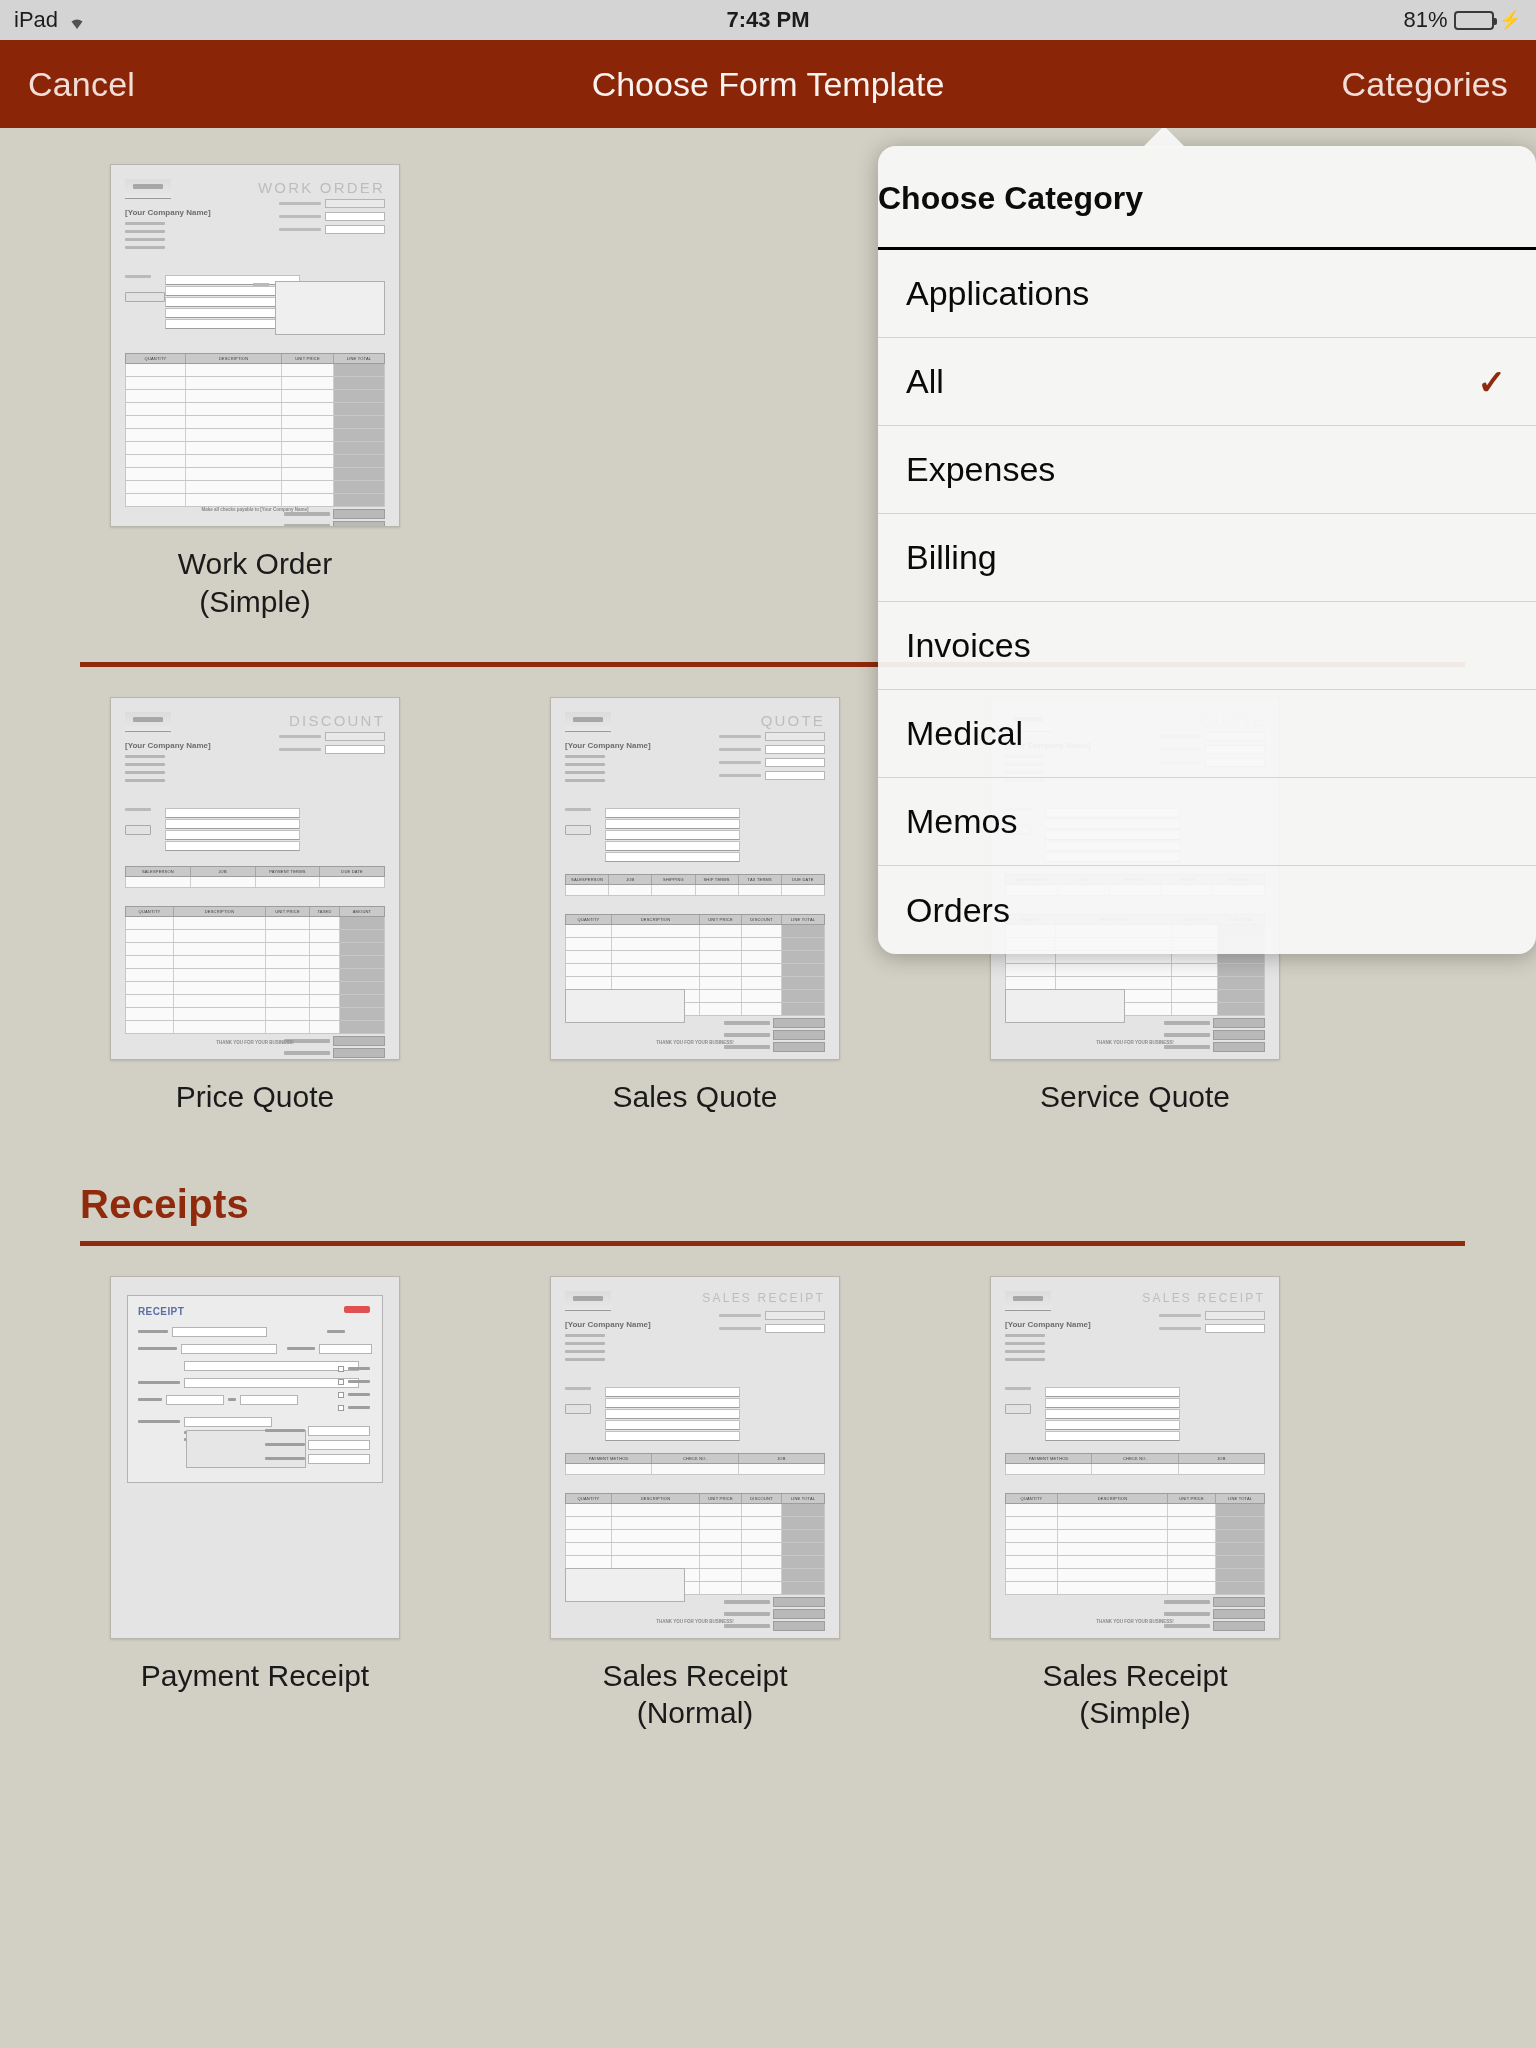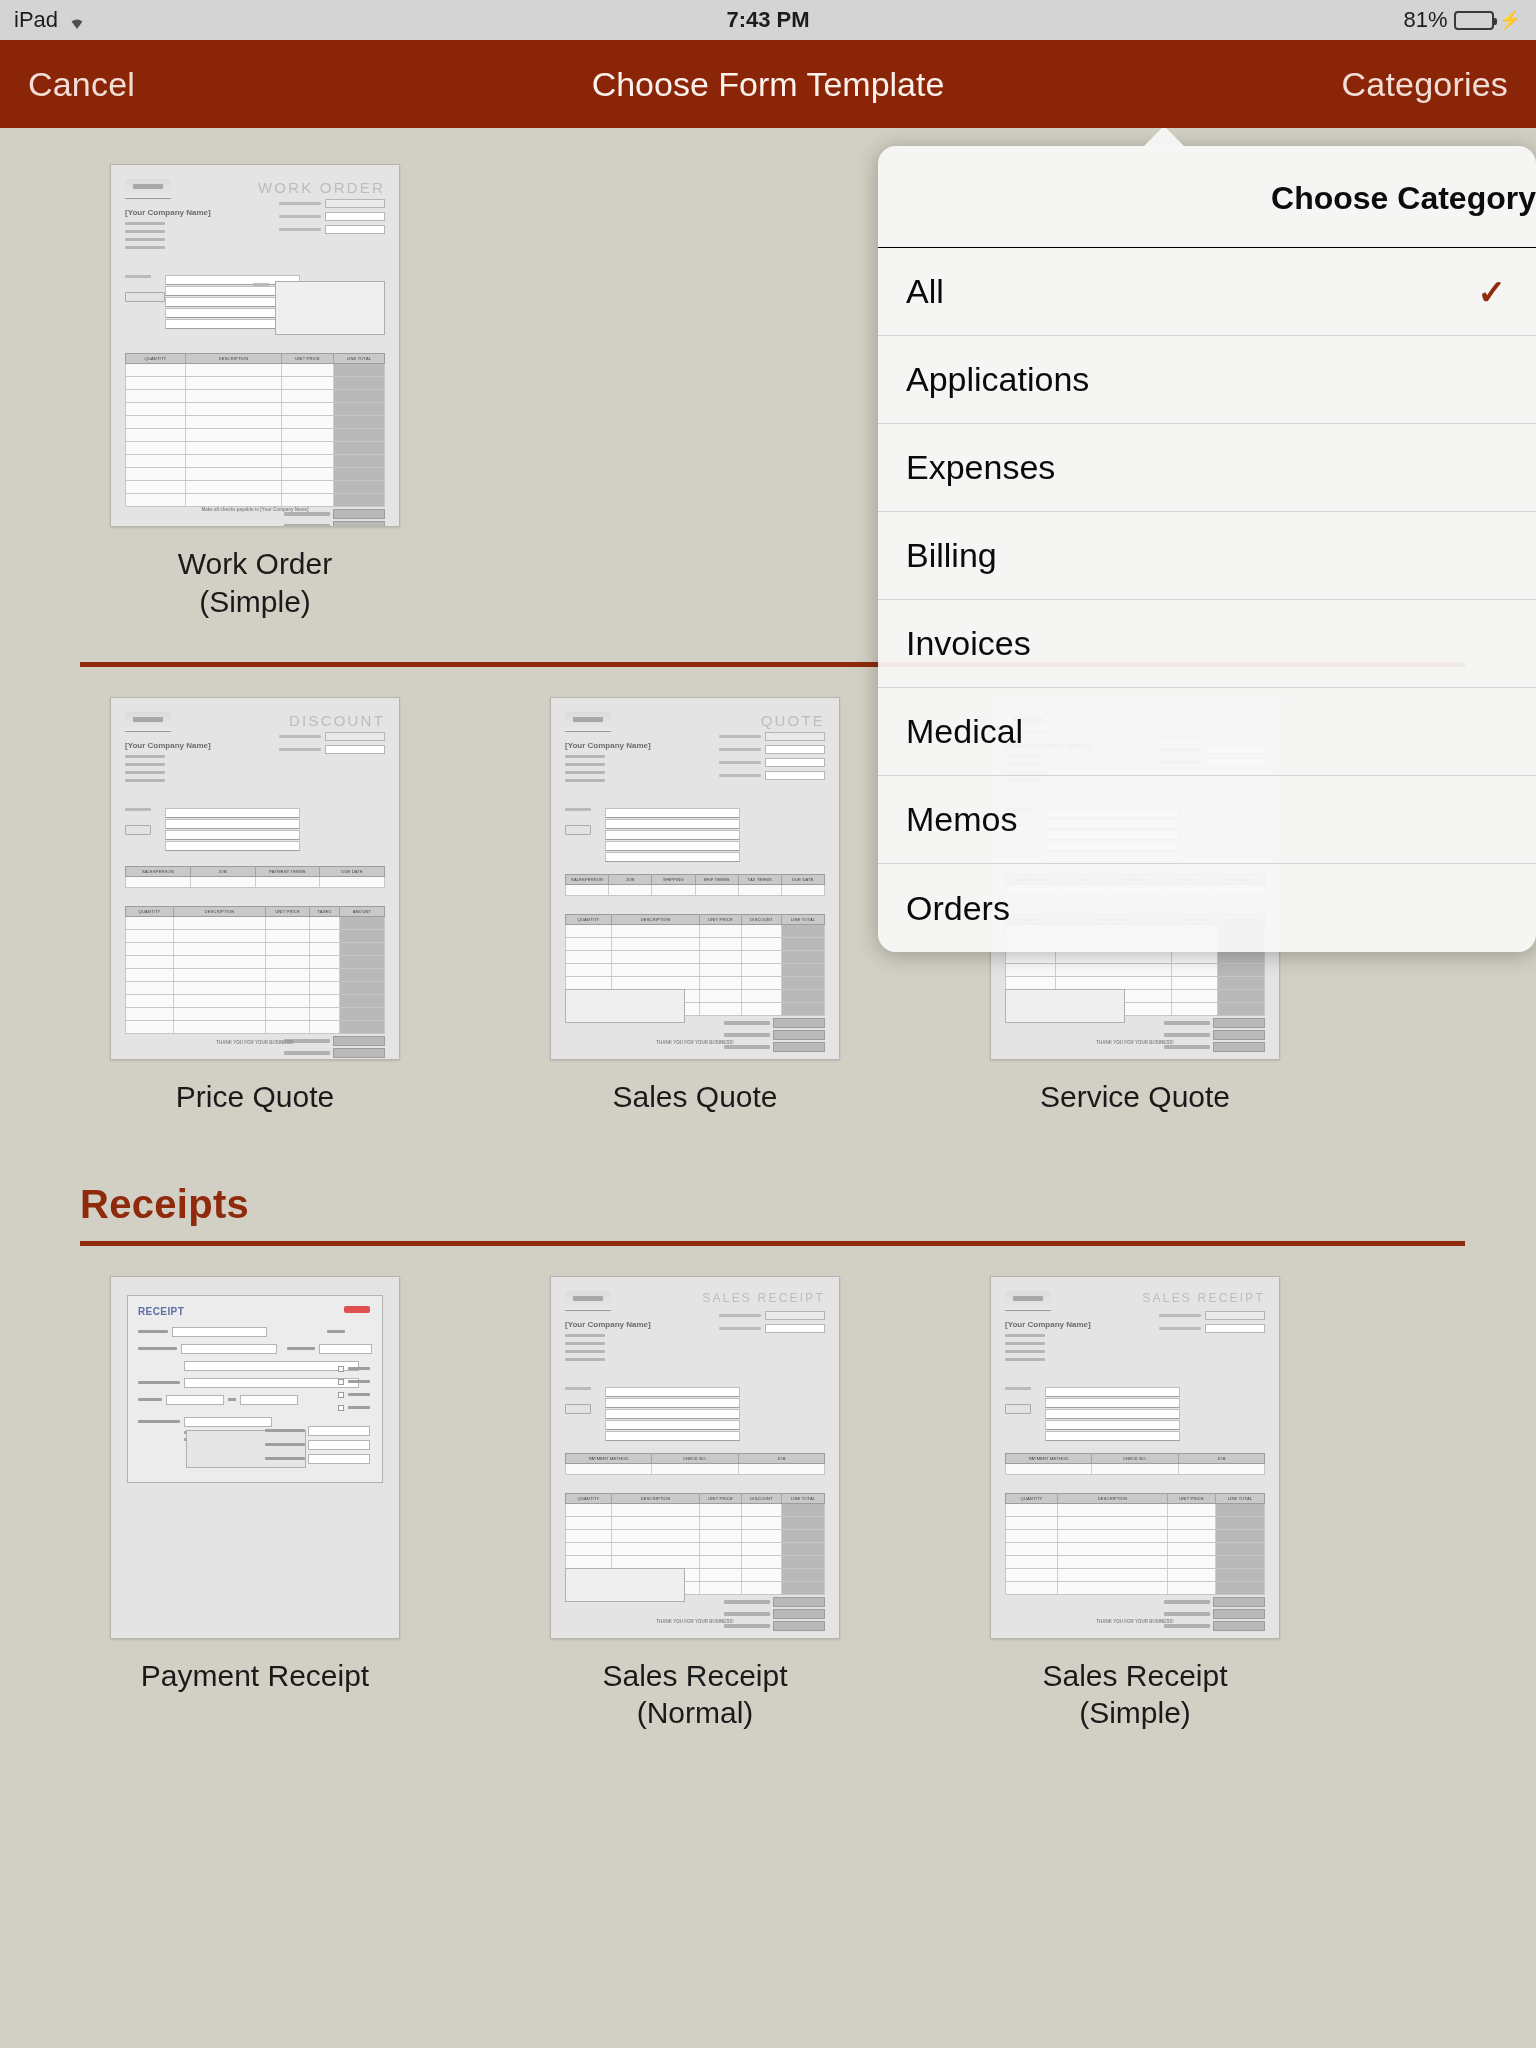--- a/index.html
+++ b/index.html
@@ -212,24 +212,24 @@
     position: absolute;
     left: 1142px;
     top: -2px;
     width: 0; height: 0;
     border-left: 22px solid transparent;
     border-right: 22px solid transparent;
     border-bottom: 22px solid rgba(247,247,247,0.95);
     z-index: 41;
   }
   .pop-title {
-    text-align: right;
+    text-align: left;
     font-size: 32px; font-weight: bold; color: #0c0c0c;
     padding: 34px 0 30px;
-    border-bottom: 1px solid #000000;
+    border-bottom: 3px solid #000000;
   }
   .pop-item {
     height: 88px;
     display: flex; align-items: center;
     padding: 0 30px 0 28px;
     font-size: 34px; color: #0a0a0a;
     border-bottom: 1px solid #d3d3d3;
     cursor: pointer;
   }
   .pop-item:last-child { border-bottom: none; }
@@ -1168,26 +1168,26 @@
         <div>(Simple)</div>
       </div>
     </div>
   </div>
 
   <div class="popover-arrow"></div>
   <div class="popover">
     <div class="pop-title">Choose Category</div>
     <div id="pop-list">
         <div class="pop-item">
+          <span>Applications</span>
+          <span class="pop-check hidden" style="color: rgb(143, 42, 12);">✓</span>
+        </div>
+        <div class="pop-item">
           <span>All</span>
           <span class="pop-check" style="color: rgb(143, 42, 12);">✓</span>
-        </div>
-        <div class="pop-item">
-          <span>Applications</span>
-          <span class="pop-check hidden" style="color: rgb(143, 42, 12);">✓</span>
         </div>
         <div class="pop-item">
           <span>Expenses</span>
           <span class="pop-check hidden" style="color: rgb(143, 42, 12);">✓</span>
         </div>
         <div class="pop-item">
           <span>Billing</span>
           <span class="pop-check hidden" style="color: rgb(143, 42, 12);">✓</span>
         </div>
         <div class="pop-item">

